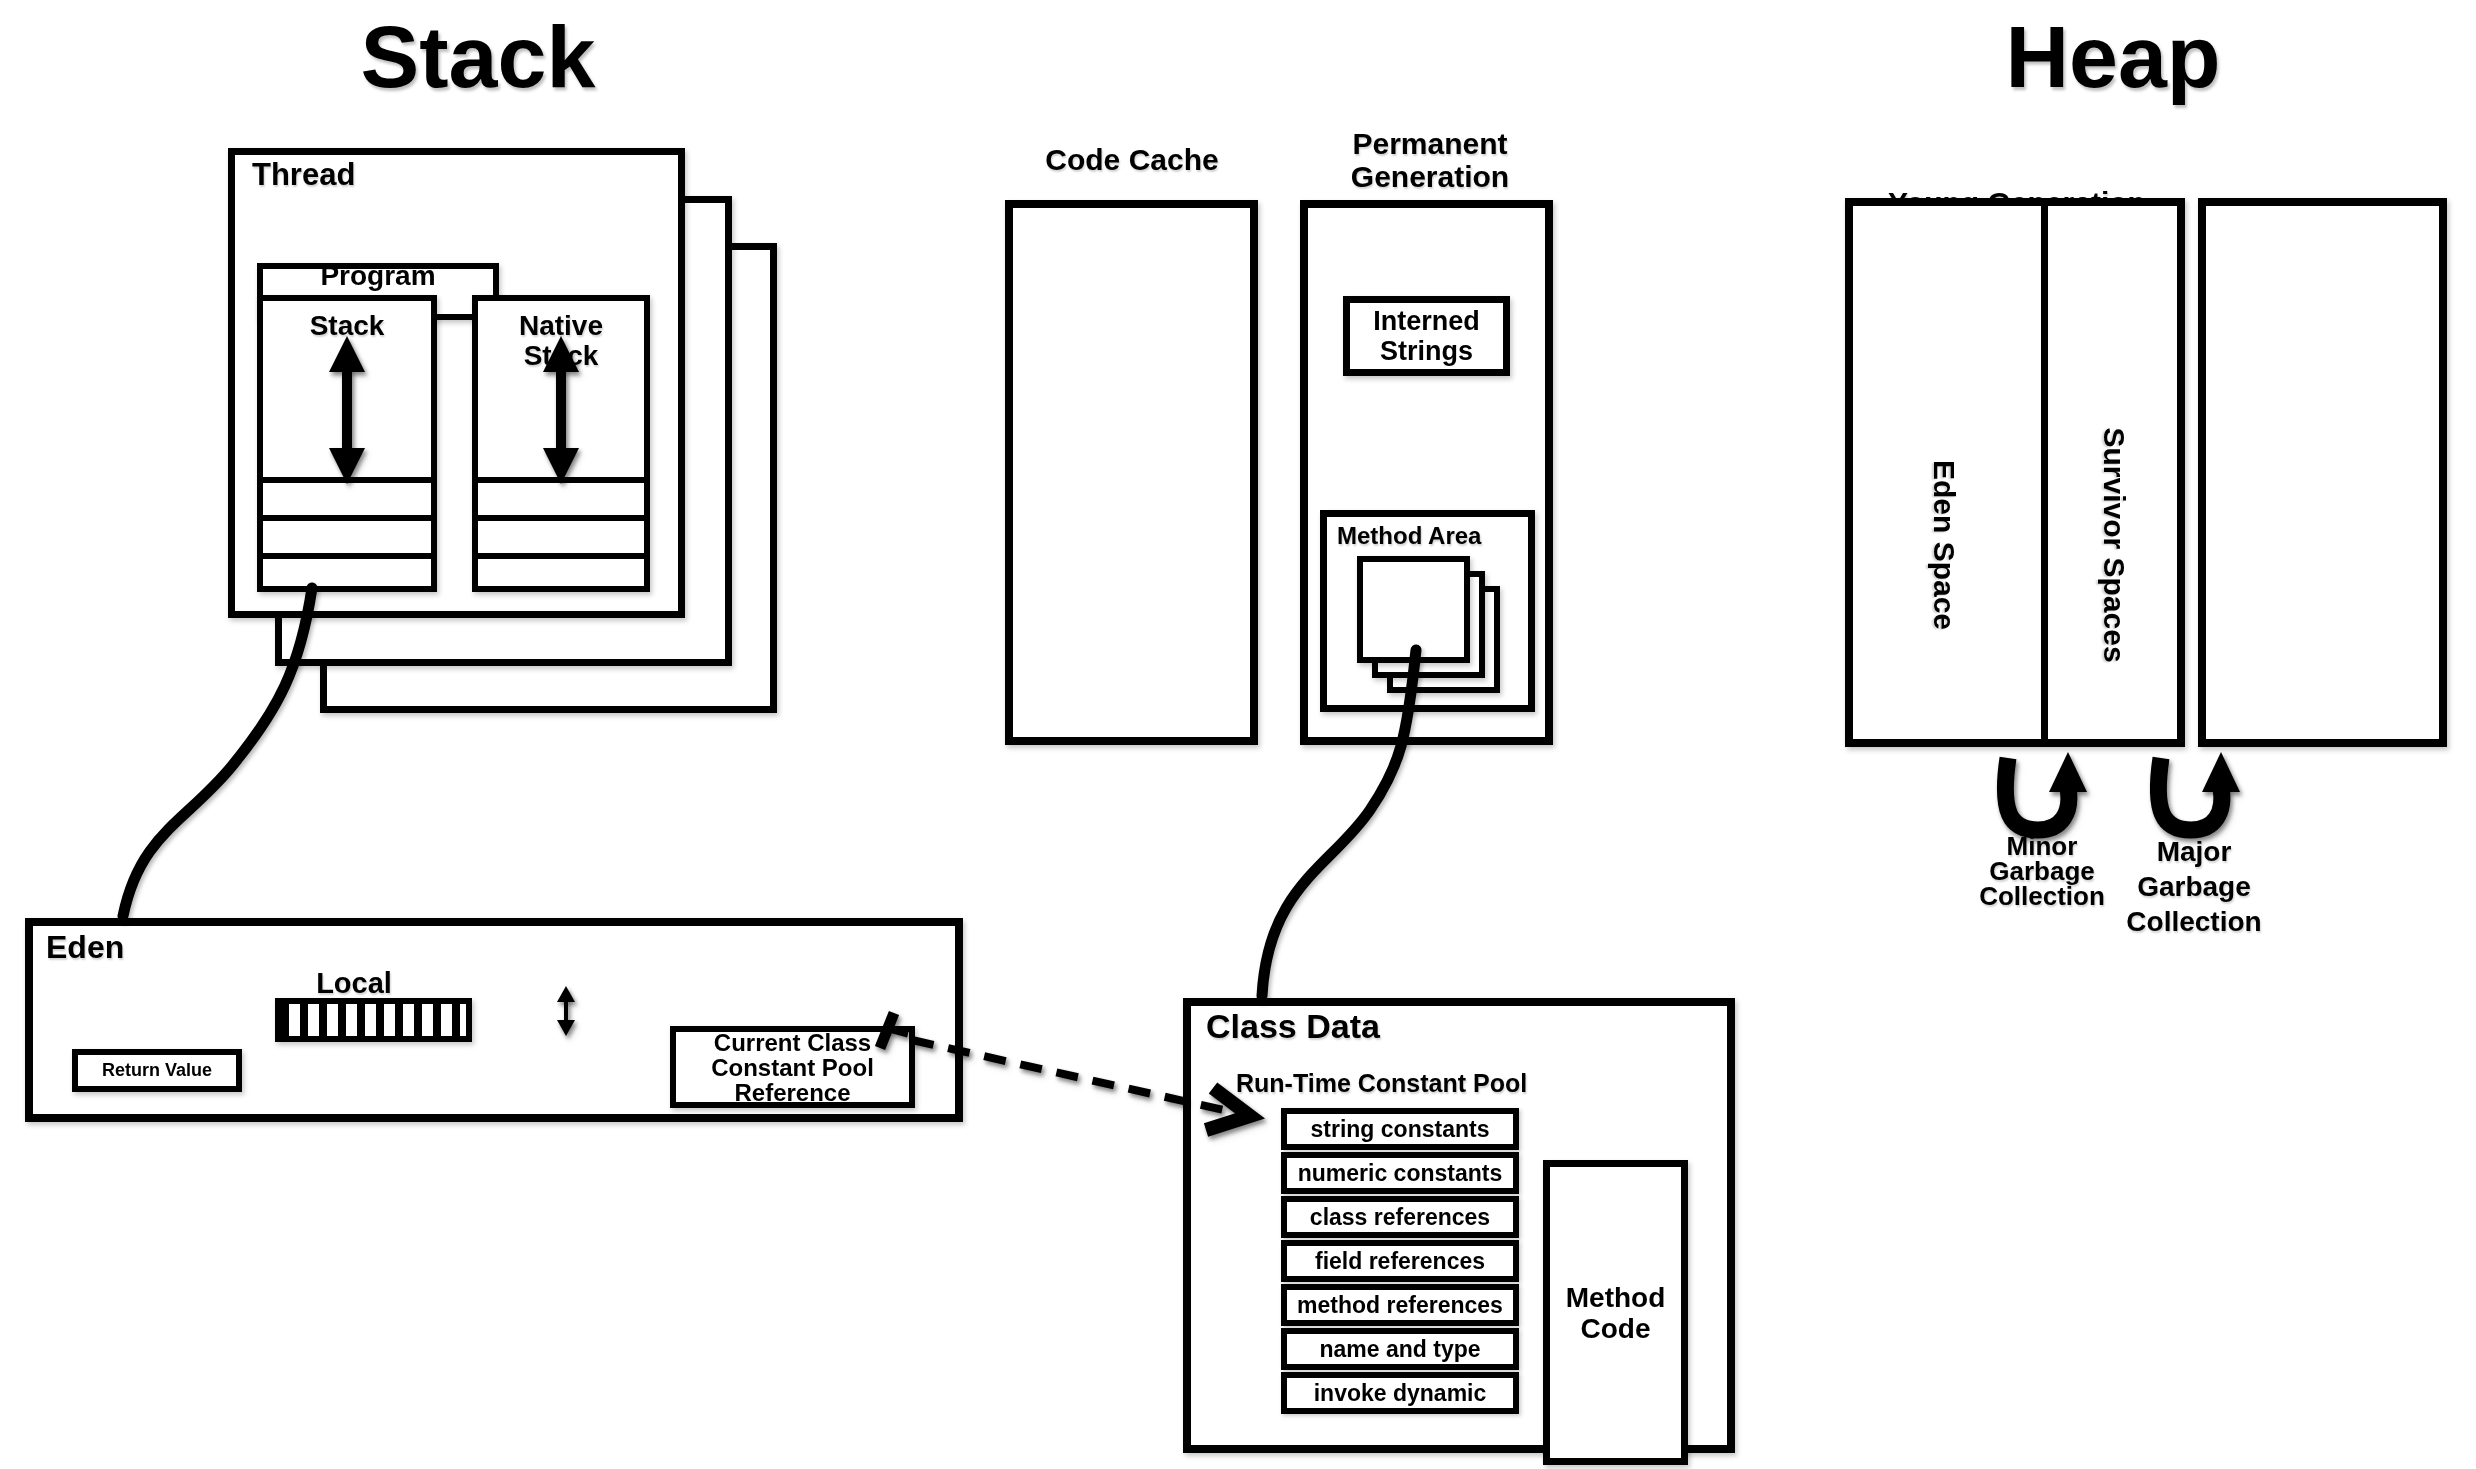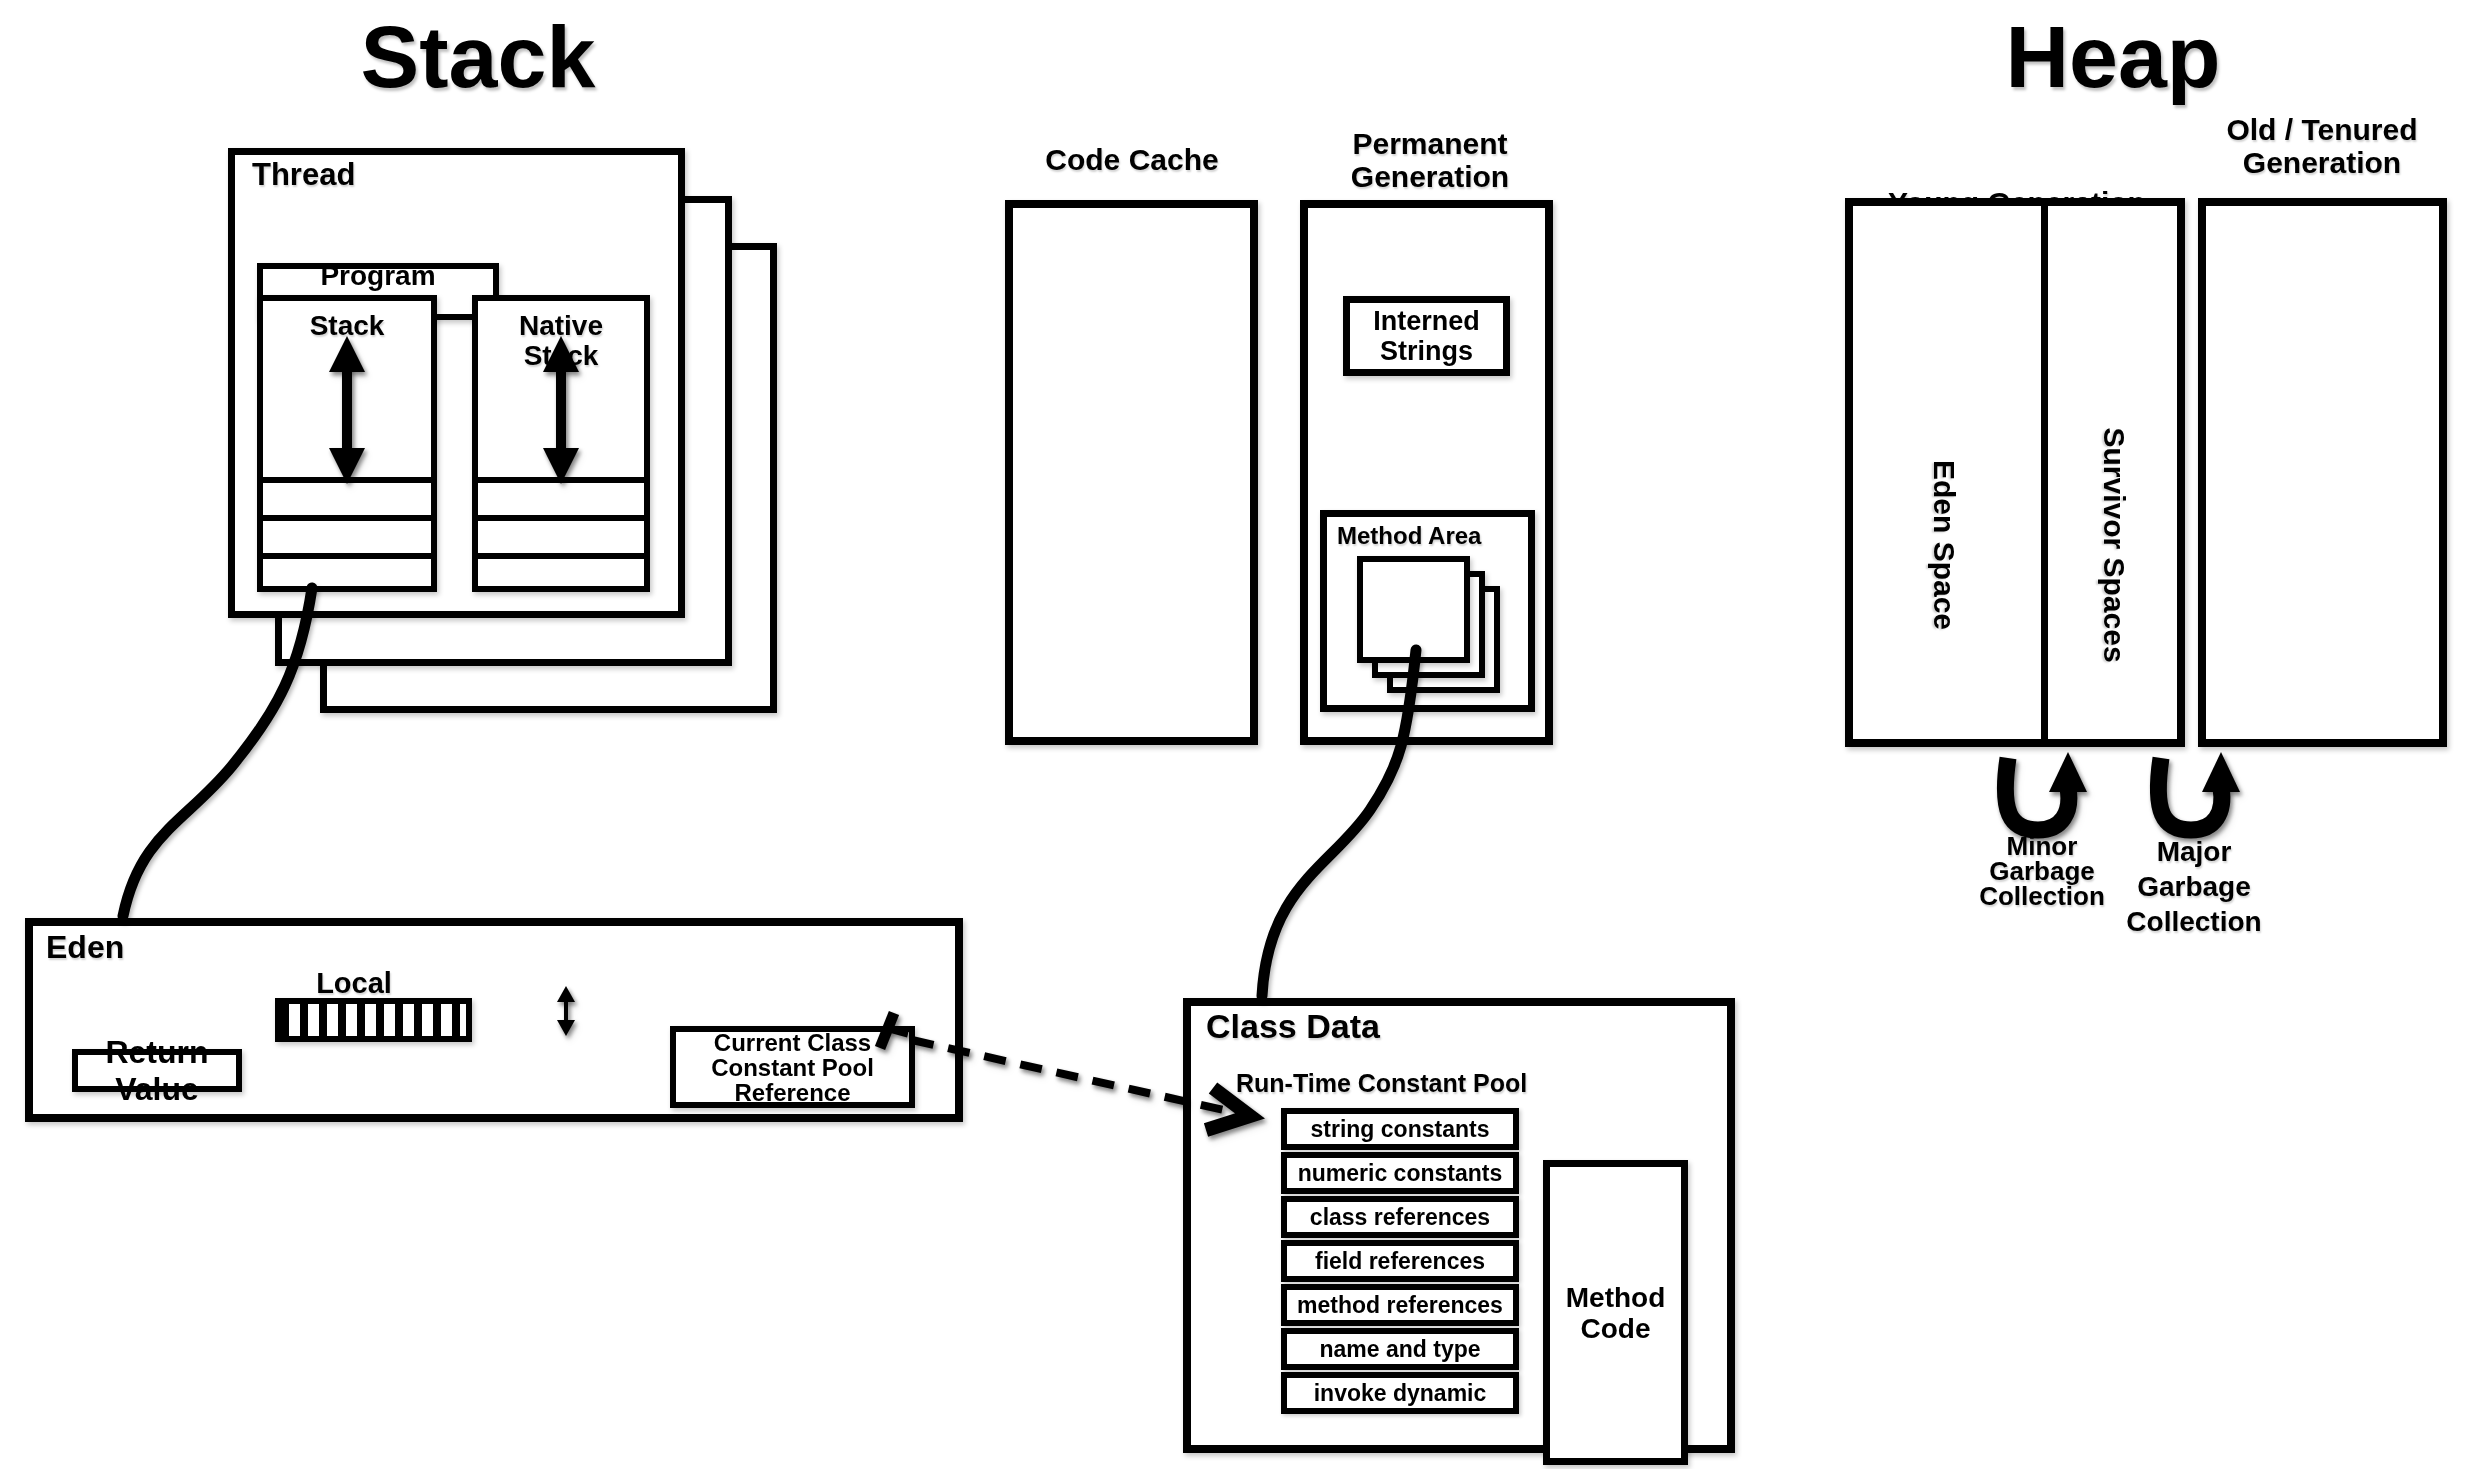--- a/index.html
+++ b/index.html
@@ -48,21 +48,21 @@
   <div class="box b6" style="left:472px;top:295px;width:178px;height:297px;">
     <div class="lbl ctr" style="left:0;right:0;top:10px;font-size:28px;position:absolute;">Native Stack</div>
     <div class="hrline" style="top:176px;"></div>
     <div class="hrline" style="top:214px;"></div>
     <div class="hrline" style="top:252px;"></div>
   </div>
 
   <div class="box b8" style="left:25px;top:918px;width:938px;height:204px;"></div>
   <div class="lbl" style="left:46px;top:930px;font-size:32px;">Eden</div>
 
-  <div class="box b6 flexc" style="left:72px;top:1001px;width:170px;height:43px;font-size:32px;">
+  <div class="box b6 flexc" style="left:72px;top:1001px;width:170px;height:43px;font-size:18px;">
     <span>Return Value</span>
   </div>
 
   <div class="lbl ctr" style="left:254px;top:968px;width:200px;font-size:29px;">Local Variables</div>
   <div class="box b6" style="left:275px;top:998px;width:197px;height:44px;background:repeating-linear-gradient(90deg,#000 0 8px,#fff 8px 19px);"></div>
 
 
   <div class="box b6 flexc" style="left:670px;top:978px;width:245px;height:82px;font-size:24px;line-height:25px;">
     <span style="width:185px;">Current Class Constant Pool Reference</span>
   </div>
@@ -115,21 +115,20 @@
   <div class="box flexc" style="left:1543px;top:1112px;width:145px;height:305px;font-size:28px;line-height:31px;">
     <span style="width:110px;">Method Code</span>
   </div>
 
   <div class="lbl ctr" style="left:1867px;top:144px;width:300px;font-size:30px;margin-top:43px;">Young Generation</div>
   <div class="box b8" style="left:1845px;top:198px;width:340px;height:549px;"></div>
   <div style="position:absolute;left:2041px;top:202px;width:7px;height:541px;background:#000;"></div>
   <div class="rot" style="left:1944px;top:545px;">Eden Space</div>
   <div class="rot" style="left:2114px;top:545px;">Survivor Spaces</div>
 
-  <div class="lbl ctr" style="left:2197px;top:113px;width:250px;font-size:30px;line-height:33px;">Old / Tenured Generation</div>
   <div class="box b8" style="left:2198px;top:198px;width:249px;height:549px;"></div>
 
   <div class="lbl ctr" style="left:1967px;top:834px;width:150px;font-size:26px;line-height:25px;">Minor Garbage Collection</div>
   <div class="lbl ctr" style="left:2119px;top:834px;width:150px;font-size:28px;line-height:35px;">Major Garbage Collection</div>
 
   <svg id="connectors" width="2476" height="1469" viewBox="0 0 2476 1469">
 
     <g>
       <line x1="347" y1="356" x2="347" y2="464" stroke="#000" stroke-width="10"></line>
       <polygon points="347,336 329,372 365,372" fill="#000"></polygon>

